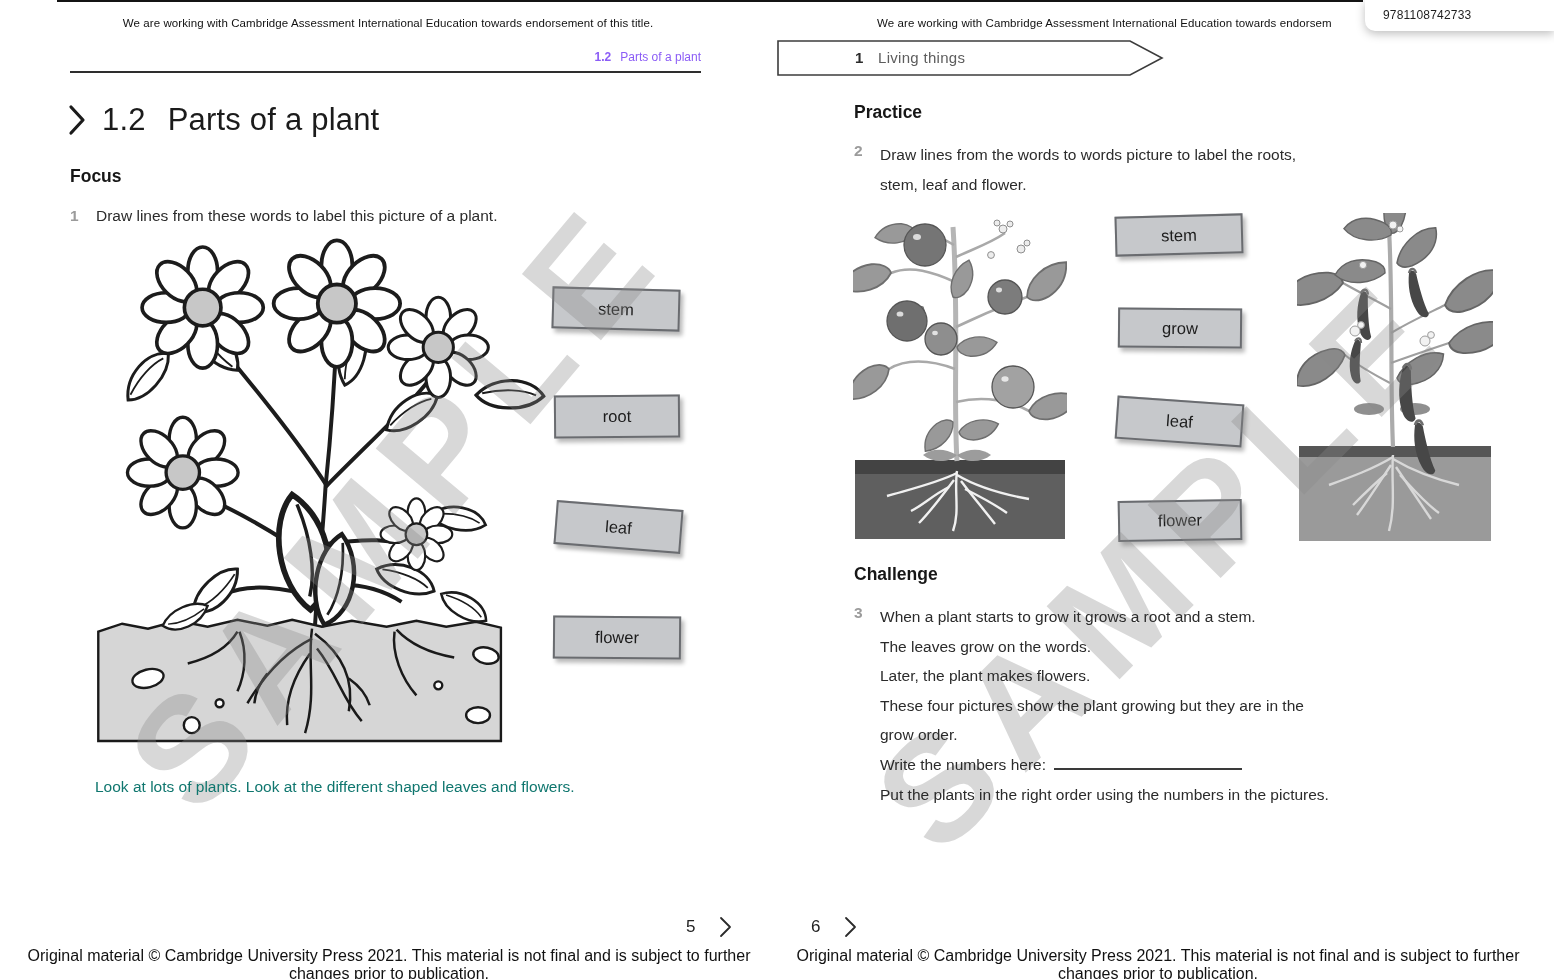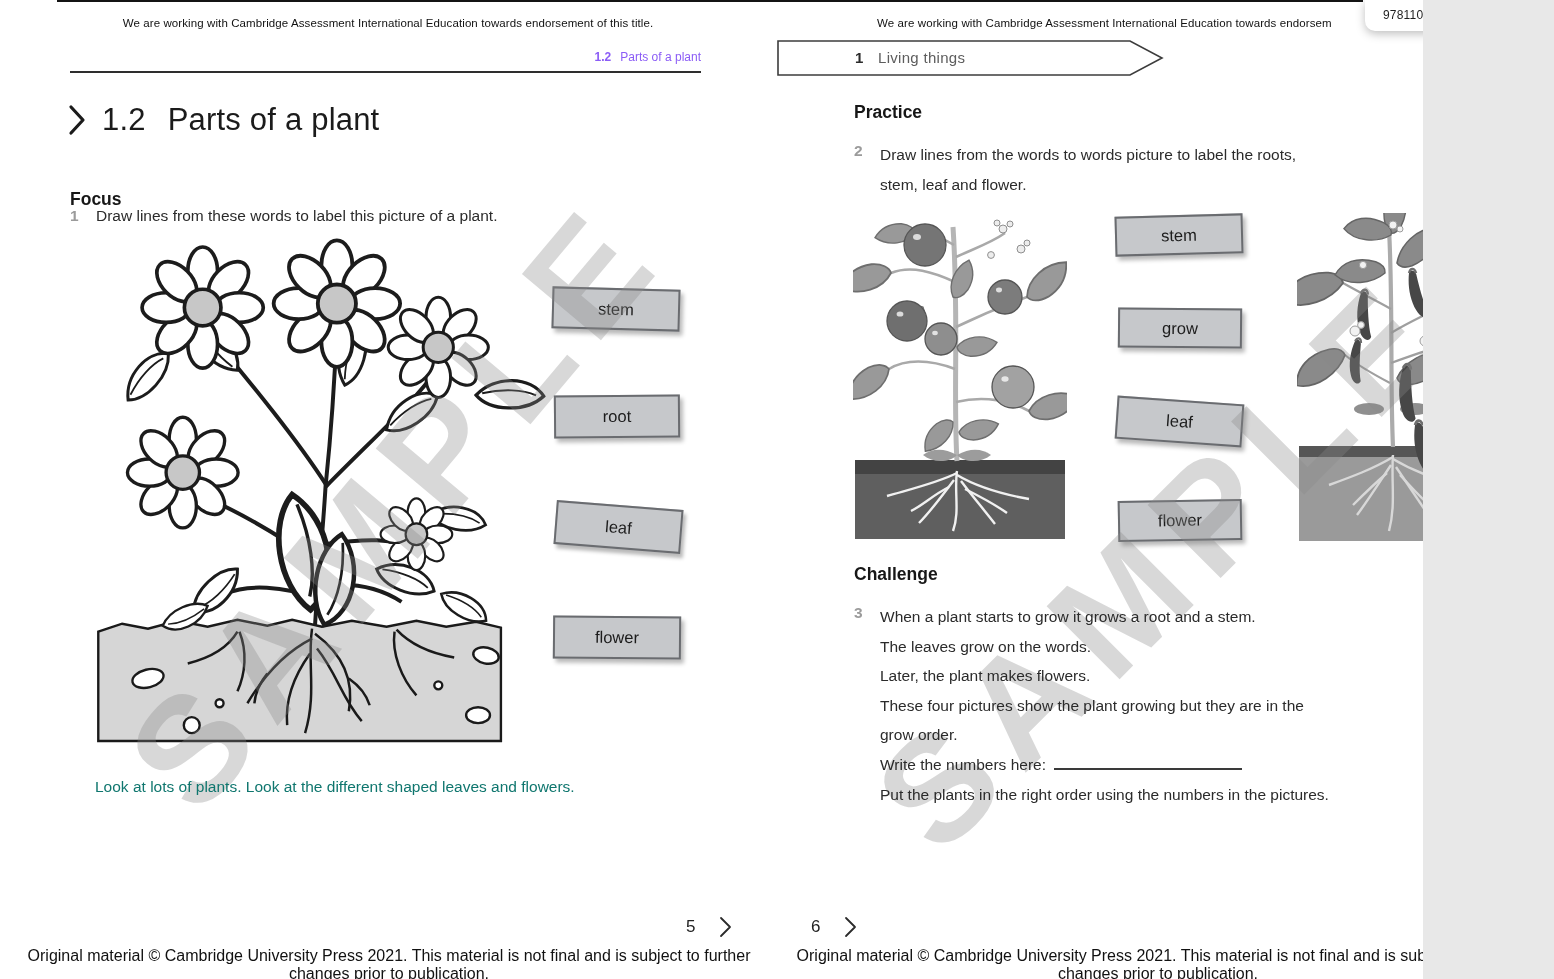--- a/index.html
+++ b/index.html
@@ -1,19 +1,19 @@
 <!DOCTYPE html>
 <html><head>
 <meta charset="utf-8">
 <style>
   * { margin:0; padding:0; box-sizing:border-box; }
   html,body { background:#e8e8e8; }
   body { font-family:"Liberation Sans", sans-serif; }
   .screen {
-    position:relative; width:1423px; height:979px;
+    position:relative; width:1554px; height:979px;
     background:#ffffff; overflow:hidden; color:#2b2b2b;
   }
   .top-edge-line { position:absolute; left:57px; top:0; width:1306px; height:2px; background:#141414; z-index:1; }
 
   .txt { position:absolute; z-index:4; }
   .notice { font-size:11.5px; color:#111; letter-spacing:0.1px; }
   .runhead { font-size:12px; color:#8b5cf6; text-align:right; }
   .runhead .rh-num { font-weight:bold; margin-right:9px; }
   .rule { position:absolute; height:2px; background:#2e2e2e; z-index:4; }
 
@@ -78,21 +78,21 @@
     <div class="rule" style="left:70px; top:71px; width:631px;"></div>
 
     <h1 class="txt title" style="left:68px; top:102px;">
       <svg class="title-chev" width="18" height="34" viewBox="0 0 18 34">
         <path d="M3,4 L15,17 L3,30" fill="none" stroke="#1b1b1b" stroke-width="3.2" stroke-linecap="round" stroke-linejoin="round"></path>
       </svg>
       <span class="title-num">1.2</span>
       <span class="title-text">Parts of a plant</span>
     </h1>
 
-    <h2 class="txt secthead" style="left:70px; top:166px;margin-top:23px;">Focus</h2>
+    <h2 class="txt secthead" style="left:70px; top:166px;">Focus</h2>
 
     <div class="txt q" style="left:70px; top:205px; width:560px;">
       <span class="qnum">1</span>
       <span>Draw lines from these words to label this picture of a plant.</span>
     </div>
 
     <svg class="art" style="left:88px; top:236px;" width="458" height="512" viewBox="0 0 460 515">
       <defs>
         <g id="daisy">
           <g fill="#ffffff" stroke="#1c1c1c" stroke-width="3.2">

